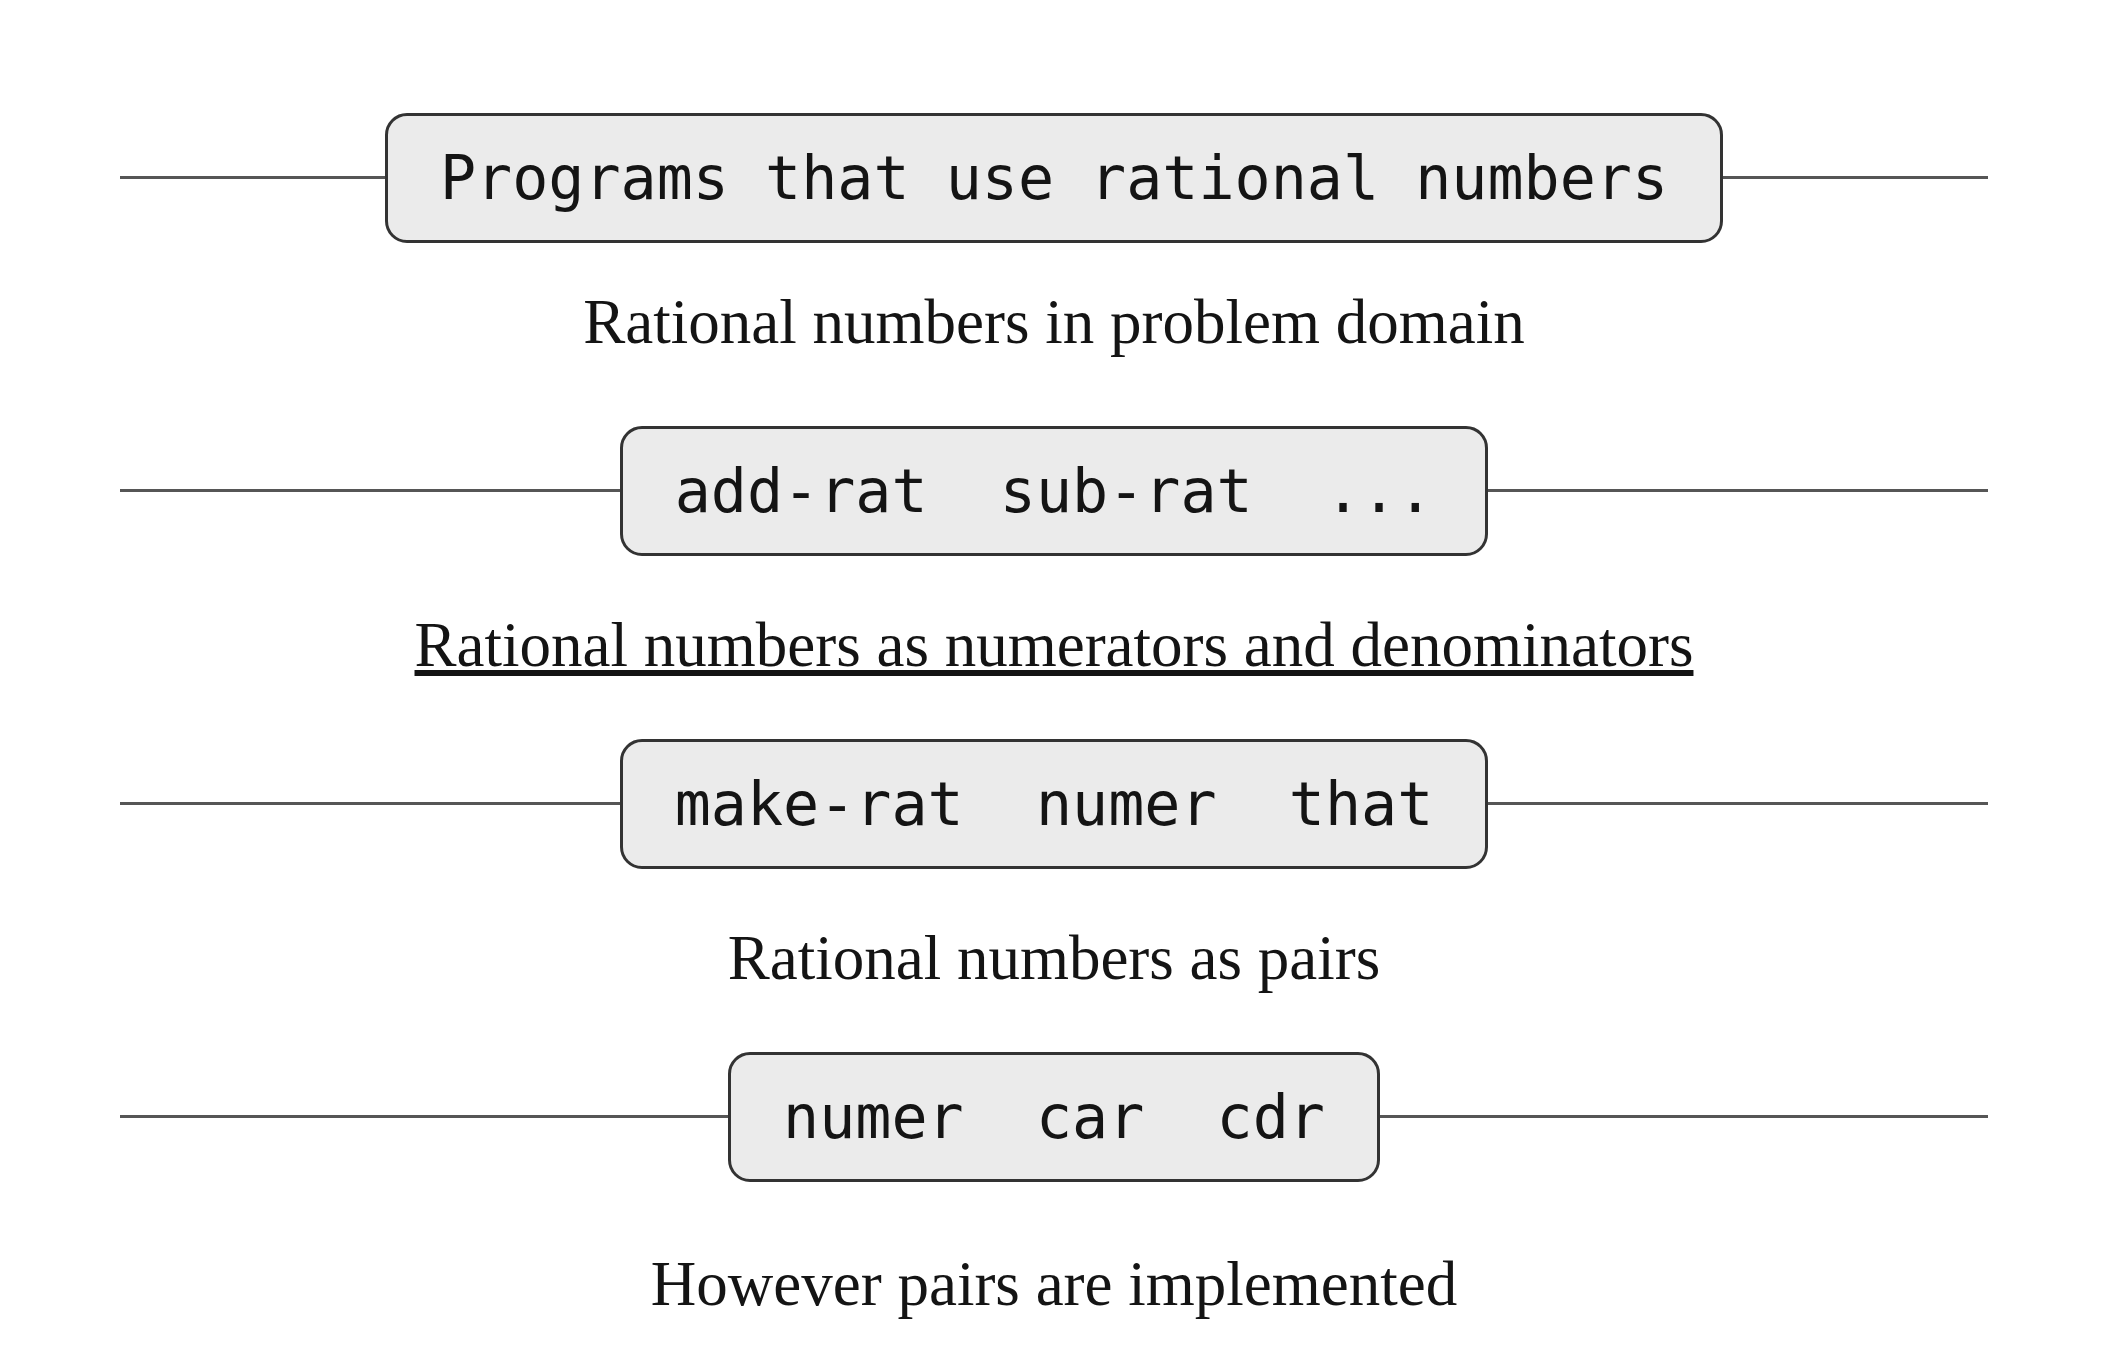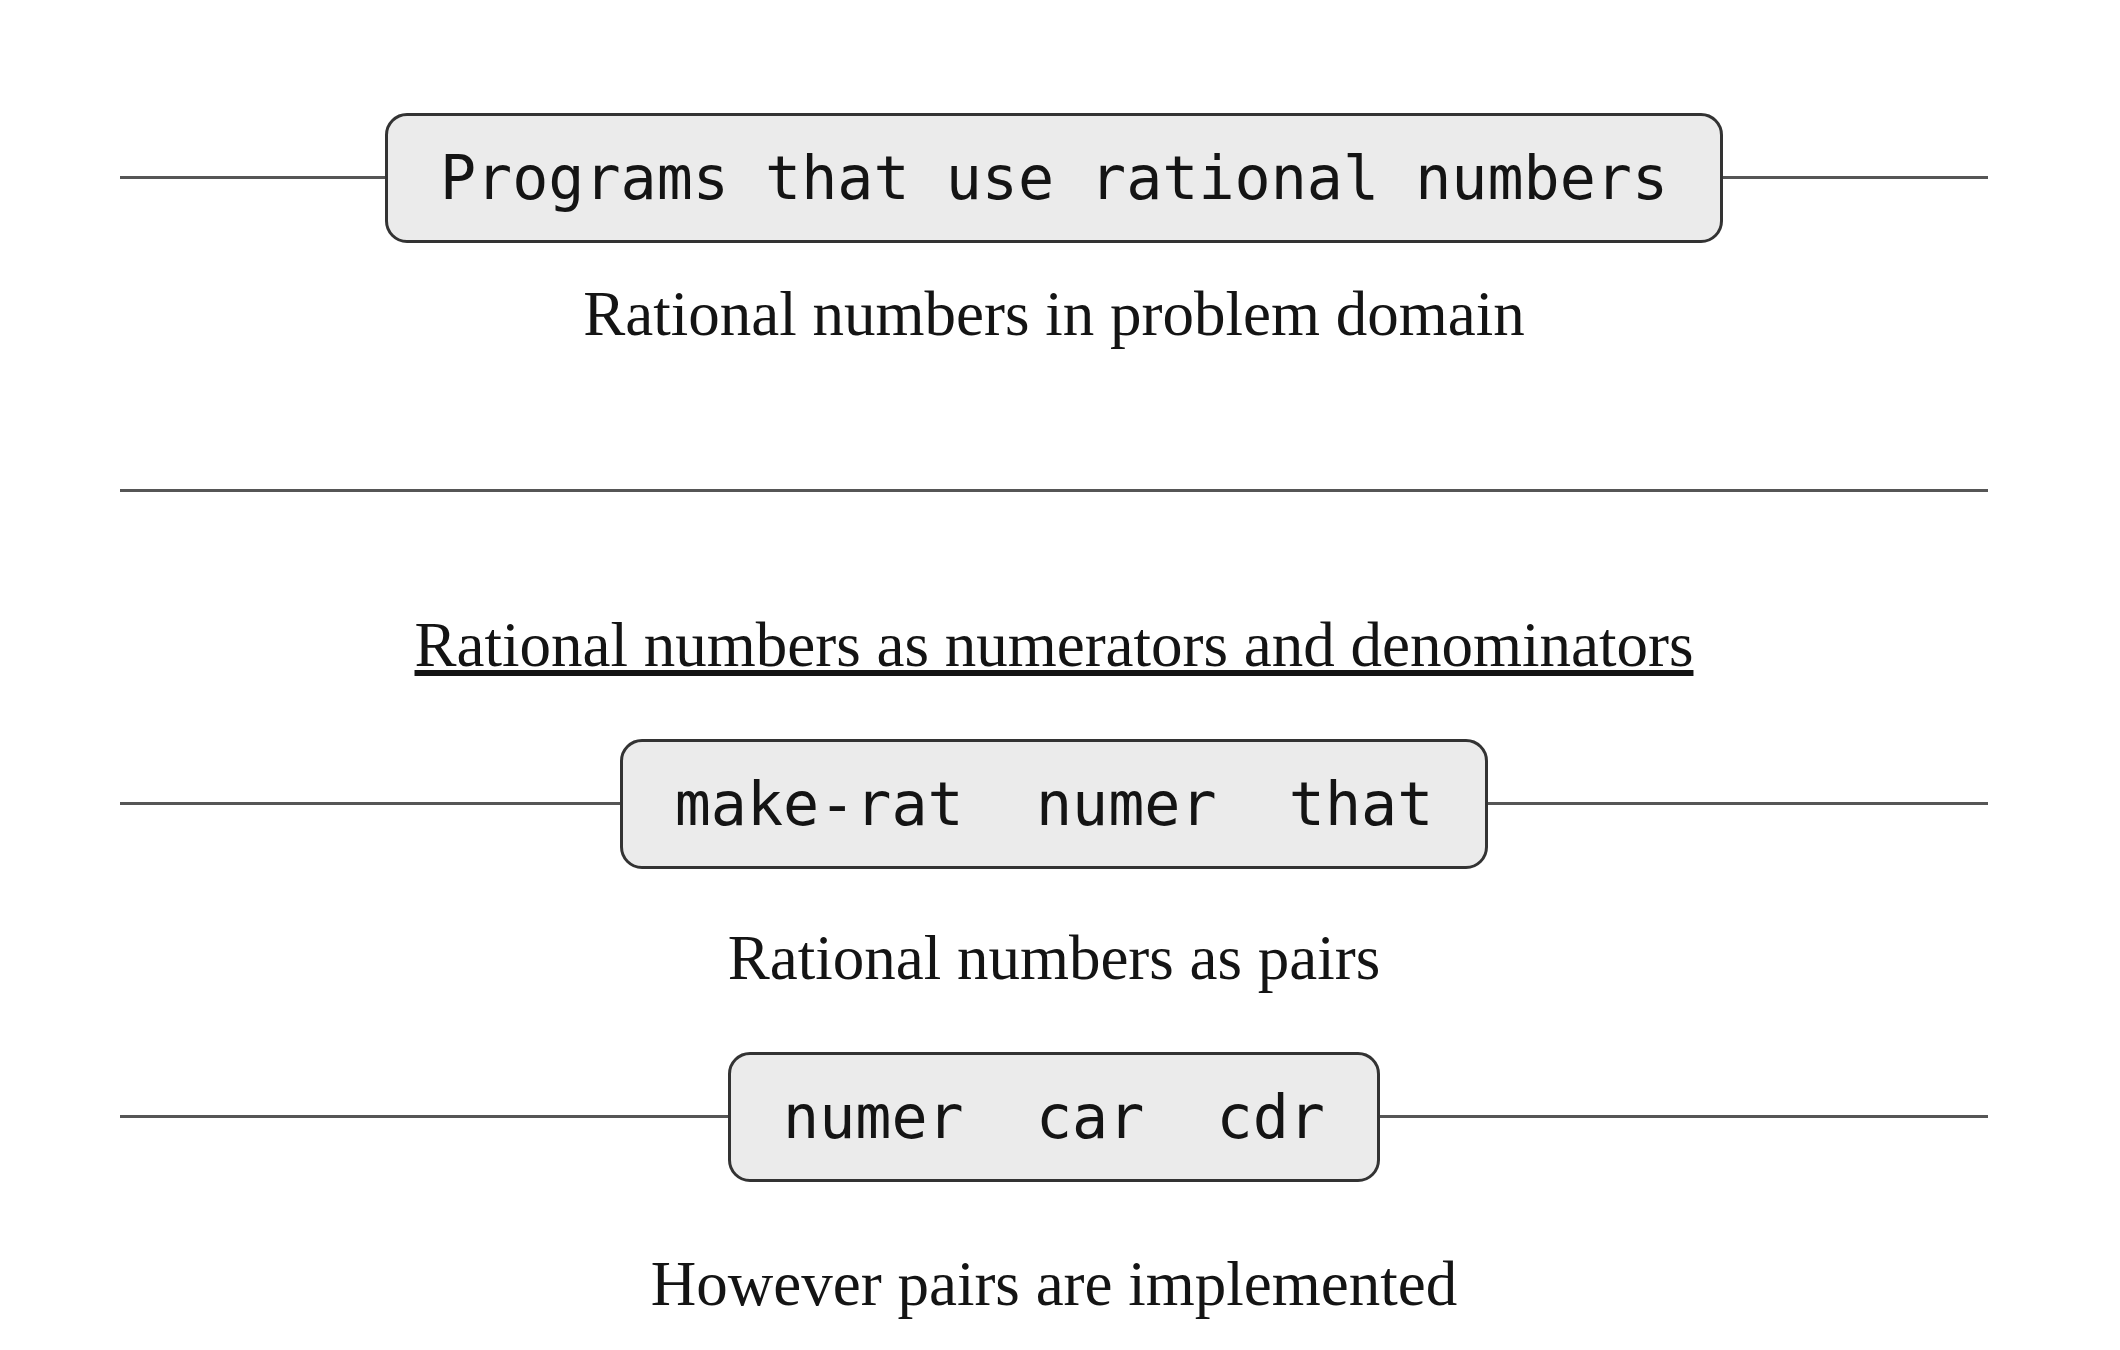--- a/index.html
+++ b/index.html
@@ -34,40 +34,43 @@
     font-family:"DejaVu Sans Mono", monospace;
     font-size:60px;line-height:1;color:var(--text);
     white-space:pre;
   }
   .caption{
     position:absolute;left:120px;width:1868px;
     text-align:center;
     font-size:63px;line-height:80px;color:var(--text);
   }
   
-  #row1{top:110px;}  #cap1{top:274px;}
+  #row1{top:110px;}  #cap1{top:282px;}
   #row2{top:423px;}  #cap2{top:605px;text-decoration:underline;}
   #row3{top:736px;}  #cap3{top:918px;}
   #row4{top:1049px;} #cap4{top:1244px;}
 </style>
 </head>
 <body>
 
 <div class="canvas">
 
   <div class="barrier-row" id="row1">
     <div class="hline"></div>
     <div class="iface-box">
       <span class="mono">Programs that use rational numbers</span>
     </div>
   </div>
   <div class="caption" id="cap1">Rational numbers in problem domain</div>
 
   <div class="barrier-row" id="row2">
     <div class="hline"></div>
+    <div class="iface-box">
+      <span class="mono">add-rat  sub-rat  ...</span>
+    </div>
   </div>
   <div class="caption" id="cap2">Rational numbers as numerators and denominators</div>
 
   <div class="barrier-row" id="row3">
     <div class="hline"></div>
     <div class="iface-box">
       <span class="mono">make-rat  numer  that</span>
     </div>
   </div>
   <div class="caption" id="cap3">Rational numbers as pairs</div>

